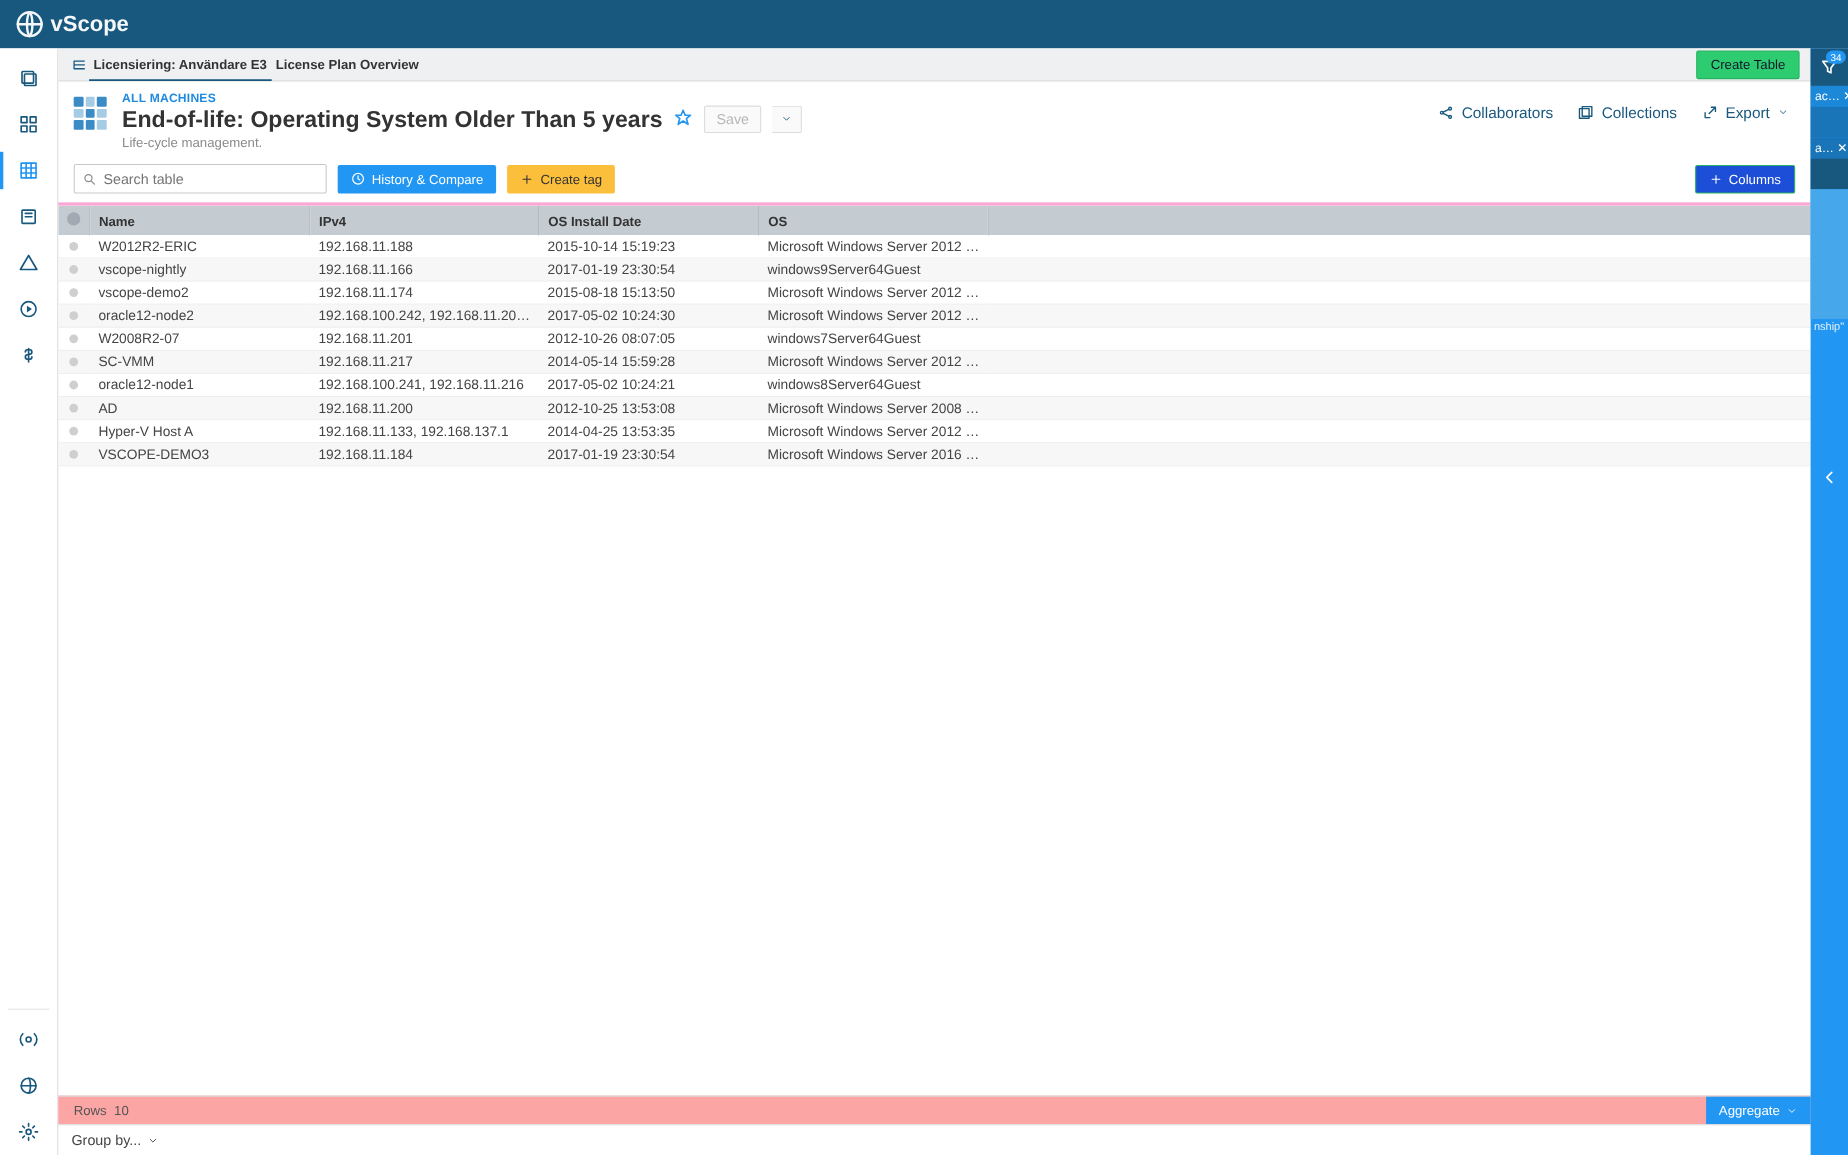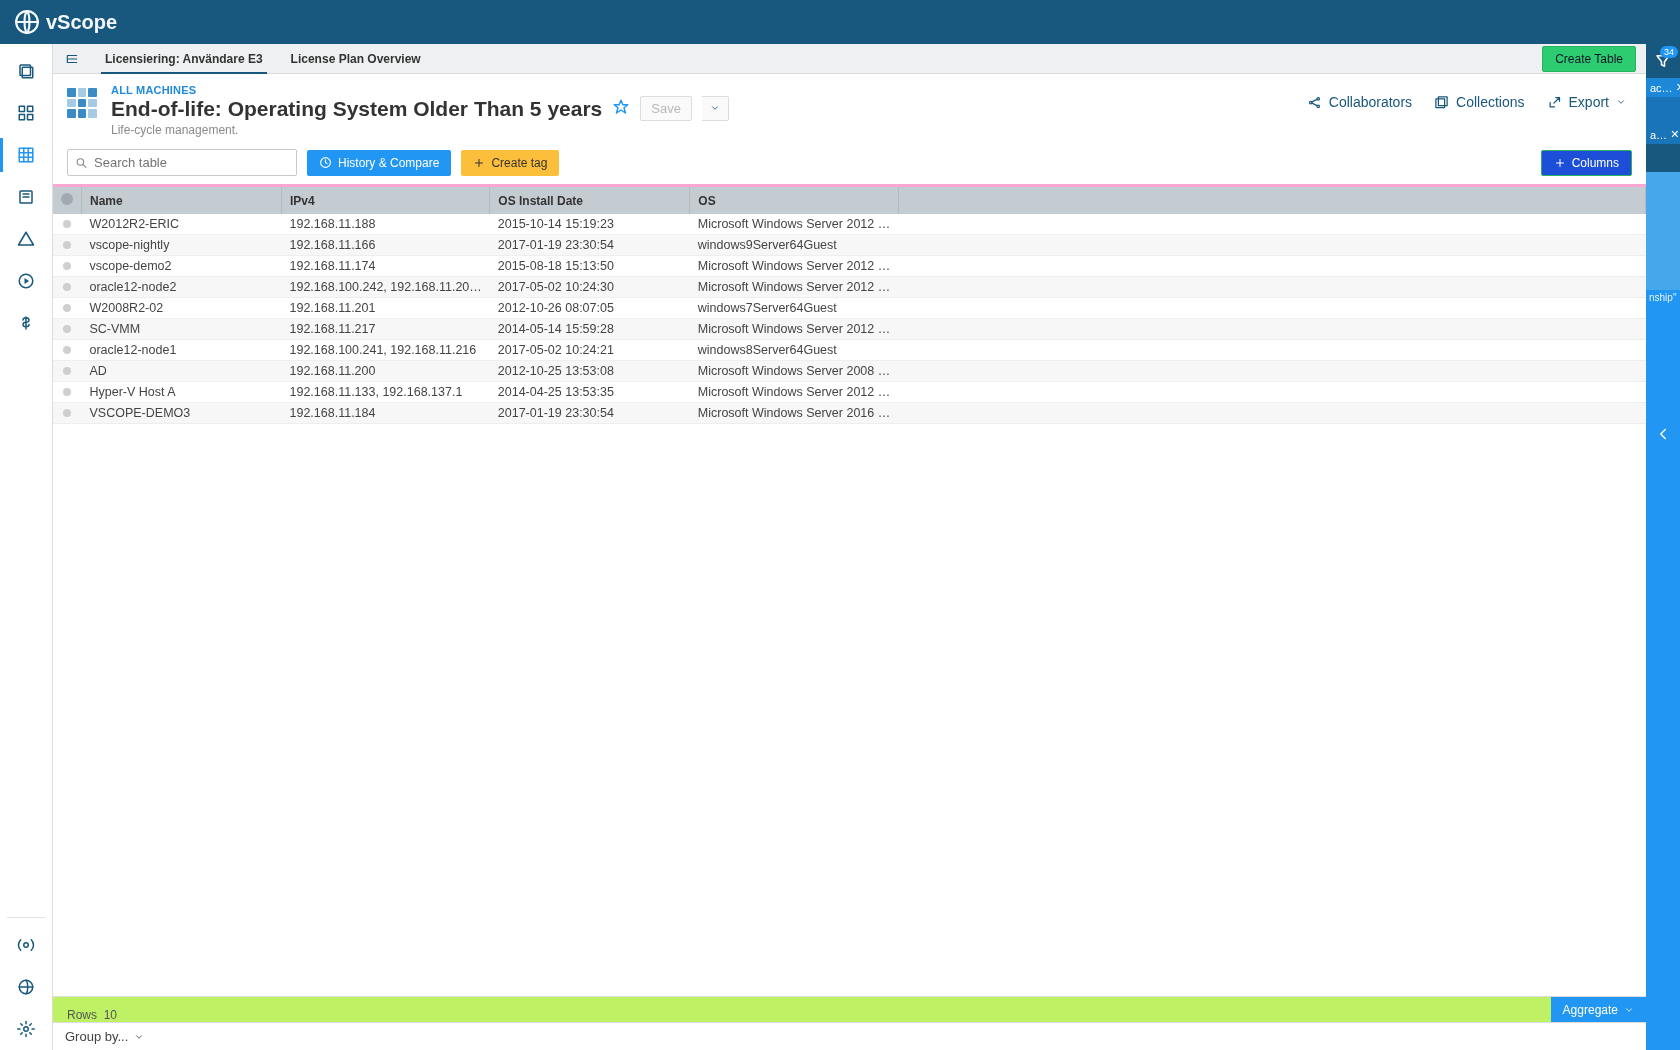--- a/index.html
+++ b/index.html
@@ -17,21 +17,21 @@
 .rail-item.active::before { content: ""; position: absolute; left: 0; top: 4px; bottom: 4px; width: 3px; background: #2196f3; }
 .rail-item svg { width: 18px; height: 18px; }
 .rail-spacer { flex: 1; }
 .rail-divider { width: 38px; height: 1px; background: #e4e4e4; margin: 4px 0 6px; }
 
 
 .main-col { position: absolute; top: 44px; left: 53px; right: 0; bottom: 0; display: flex; }
 .content-col { flex: 1; display: flex; flex-direction: column; min-width: 0; }
 
 
-.tab-strip { height: 30px; background: #eef0f1; border-bottom: 1px solid #dcdcdc; display: flex; align-items: center; padding: 0 10px; gap: 20px; }
+.tab-strip { height: 30px; background: #eef0f1; border-bottom: 1px solid #dcdcdc; display: flex; align-items: center; padding: 0 10px; }
 .tab-icon { color: #19587e; width: 18px; display: flex; justify-content: center; }
 .tab { font-size: 12px; color: #333; font-weight: 600; cursor: pointer; padding: 0 4px; height: 30px; display: flex; align-items: center; }
 .tab.active { box-shadow: inset 0 -2px 0 #19587e; }
 .create-table-btn { margin-left: auto; background: #2ecc71; color: #0f172a; border-radius: 2px; padding: 5px 12px; font-size: 12px; cursor: pointer; border: 1px solid #26b260; }
 
 
 .page-header { padding: 10px 14px 8px 14px; display: flex; align-items: flex-start; gap: 14px; }
 .header-icon-tiles { width: 30px; height: 30px; display: grid; grid-template-columns: repeat(3,1fr); grid-template-rows: repeat(3,1fr); gap: 2px; margin-top: 4px; }
 .header-icon-tiles span { background: #3a8bc6; display: block; border-radius: 1px; }
 .header-icon-tiles span.lite { background: #a6cbe4; }
@@ -63,21 +63,21 @@
 th { background: #c4cbd1; text-align: left; font-size: 12px; font-weight: 700; color: #333; padding: 6px 8px; border-right: 1px solid #b3bbc2; position: sticky; top: 0; }
 th.chk { width: 28px; }
 th .hdr-circle { width: 12px; height: 12px; border-radius: 50%; background: #a1aab3; display: inline-block; }
 td { font-size: 12.5px; color: #444; padding: 3px 8px; border-bottom: 1px solid #eee; white-space: nowrap; overflow: hidden; text-overflow: ellipsis; }
 tr:nth-child(even) td { background: #f7f7f7; }
 td.status-cell { width: 28px; text-align: center; }
 .dot { width: 8px; height: 8px; border-radius: 50%; background: #cfcfcf; display: inline-block; }
 col.c-chk{width:28px} col.c-name{width:200px} col.c-ip{width:200px} col.c-date{width:200px} col.c-os{width:195px}
 
 
-.table-footer { height: 26px; background: #bef264; border-top: 1px solid #dcdcdc; display: flex; align-items: flex-end; padding: 0 14px; font-size: 12px; color: #555; }
+.table-footer { height: 26px; background: #fca5a5; border-top: 1px solid #dcdcdc; display: flex; align-items: center; padding: 0 14px; font-size: 12px; color: #555; }
 .aggregate-btn { margin-left: auto; background: #2196f3; color: #fff; padding: 5px 12px; display: flex; align-items: center; gap: 6px; cursor: pointer; align-self: stretch; margin-right: -14px; }
 .groupby-bar { height: 28px; border-top: 1px solid #dcdcdc; display: flex; align-items: center; padding: 0 12px; font-size: 13px; color: #444; gap: 6px; cursor: pointer; }
 
 
 .filter-rail { width: 34px; background: #2196f3; position: relative; display: flex; flex-direction: column; }
 .filter-top { height: 34px; background: #19587e; display: flex; align-items: center; justify-content: center; position: relative; }
 .filter-top svg { color: #fff; width: 18px; height: 18px; }
 .filter-badge { position: absolute; top: 2px; right: 2px; background: #2196f3; color: #fff; font-size: 9px; border-radius: 8px; padding: 0 4px; line-height: 12px; }
 .filter-chip { background: #1e88d8; color: #fff; font-size: 11px; padding: 3px 4px; margin: 0; display: flex; justify-content: space-between; align-items: center; gap: 3px; overflow: hidden; }
 .filter-chip .x { font-size: 11px; cursor: pointer; }
@@ -316,21 +316,21 @@
             <tr>
               <td class="status-cell"><span class="dot"></span></td>
     <td>oracle12-node2</td>
     <td>192.168.100.242, 192.168.11.20…</td>
     <td>2017-05-02 10:24:30</td>
     <td>Microsoft Windows Server 2012 …</td>
               <td></td>
             </tr>
             <tr>
               <td class="status-cell"><span class="dot"></span></td>
-    <td>W2008R2-02</td>
+    <td>W2008R2-07</td>
     <td>192.168.11.201</td>
     <td>2012-10-26 08:07:05</td>
     <td>windows7Server64Guest</td>
               <td></td>
             </tr>
             <tr>
               <td class="status-cell"><span class="dot"></span></td>
     <td>SC-VMM</td>
     <td>192.168.11.217</td>
     <td>2014-05-14 15:59:28</td>

